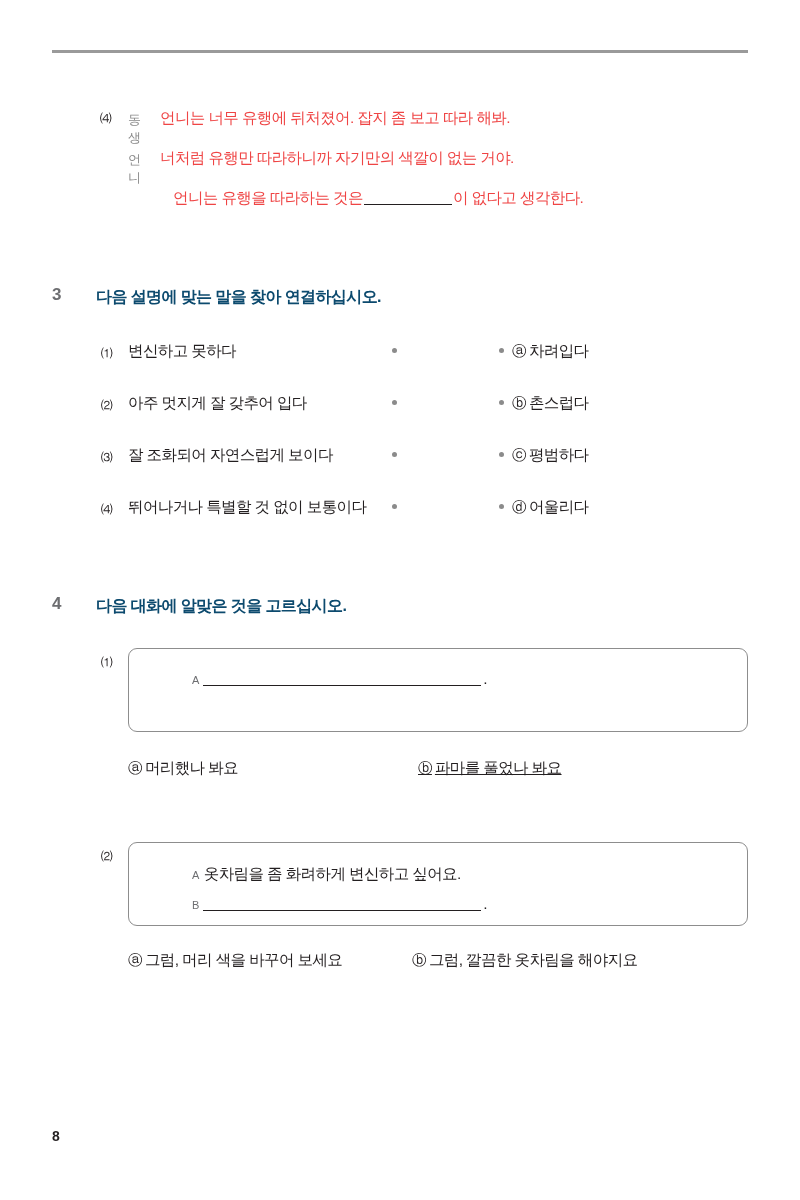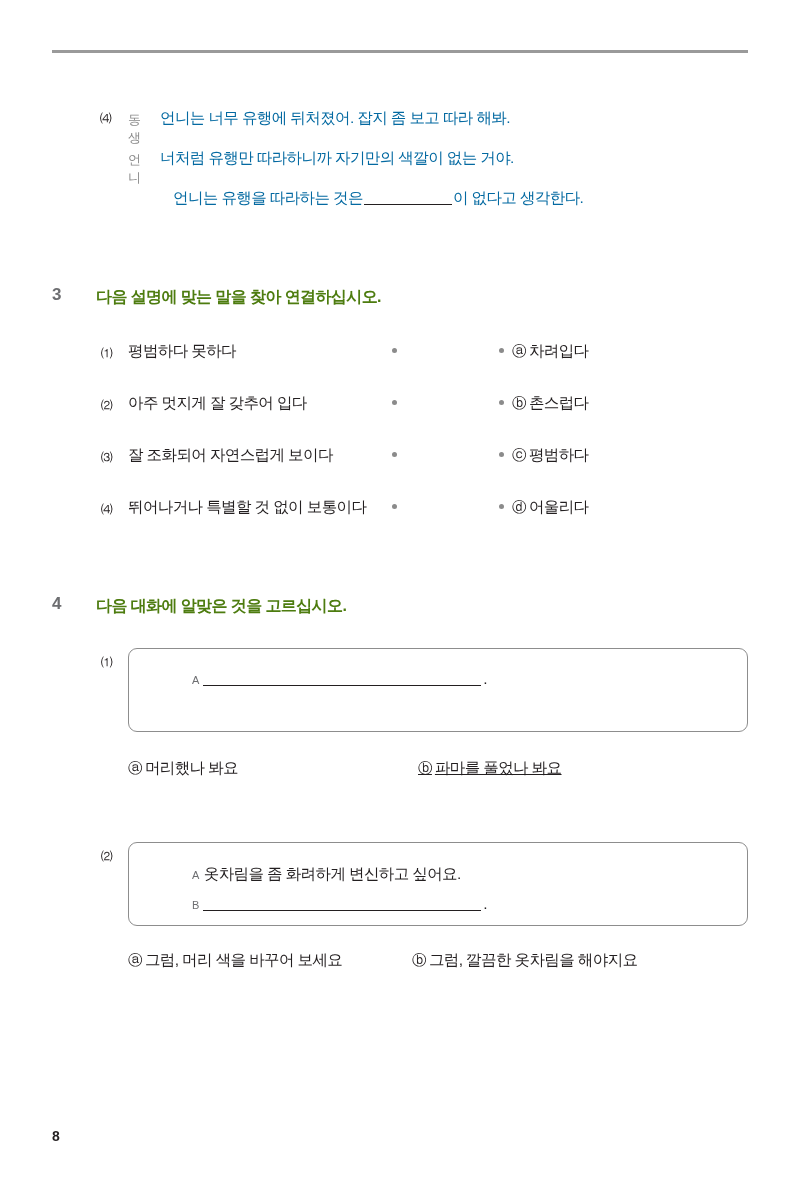--- a/index.html
+++ b/index.html
@@ -40,21 +40,21 @@
     letter-spacing: -0.3px;
   }
   .sub-label {
     font-size: 13px;
     color: #8a8a8a;
     letter-spacing: -0.5px;
   }
   .body-ko {
     font-size: 15.5px;
     letter-spacing: -0.6px;
-    color: #0369a1;
+    color: #ef4444;
   }
 
   
   .q4-block { position: absolute; left: 0; top: 0; }
   .q4-num { position: absolute; left: 100px; top: 111px; }
   .q4-l1-tag { position: absolute; left: 128px; top: 111px; }
   .q4-l1-text { position: absolute; left: 160px; top: 108px; white-space: nowrap; }
   .q4-l2-tag { position: absolute; left: 128px; top: 151px; }
   .q4-l2-text { position: absolute; left: 160px; top: 148px; white-space: nowrap; }
   .q4-ans { position: absolute; left: 173px; top: 188px; white-space: nowrap; }
@@ -73,21 +73,21 @@
     position: absolute;
     font-size: 17px;
     font-weight: bold;
     color: #6d6e71;
   }
   .sec-title {
     position: absolute;
     font-size: 16px;
     font-weight: bold;
     letter-spacing: -0.6px;
-    color: #4d7c0f;
+    color: #0c4a6e;
     white-space: nowrap;
   }
 
   
   .m-row { position: absolute; left: 0; }
   .m-num { position: absolute; font-size: 11.5px; }
   .m-left {
     position: absolute;
     left: 128px;
     font-size: 15.5px;
@@ -183,21 +183,21 @@
       <span>언니는 유행을 따라하는 것은</span><span class="blank-long"></span><span>이 없다고 생각한다.</span>
     </span>
   </div>
 
   <div>
     <span class="sec-num" style="left:52px; top:285px;">3</span>
     <span class="sec-title" style="left:96px; top:287px;">다음 설명에 맞는 말을 찾아 연결하십시오.</span>
 
     <div class="m-row">
       <span class="m-num" style="left:101px; top:346px;">⑴</span>
-      <span class="m-left" style="top:341px;">평범하다 못하다</span>
+      <span class="m-left" style="top:341px;">변신하고 못하다</span>
       <span class="m-dot-l" style="left:392px; top:348px;"></span>
       <span class="m-dot-r" style="left:499px; top:348px;"></span>
       <span class="m-right" style="top:341px;"><span class="circ">ⓐ</span><span>차려입다</span></span>
     </div>
 
     <div class="m-row">
       <span class="m-num" style="left:101px; top:398px;">⑵</span>
       <span class="m-left" style="top:393px;">아주 멋지게 잘 갖추어 입다</span>
       <span class="m-dot-l" style="left:392px; top:400px;"></span>
       <span class="m-dot-r" style="left:499px; top:400px;"></span>

